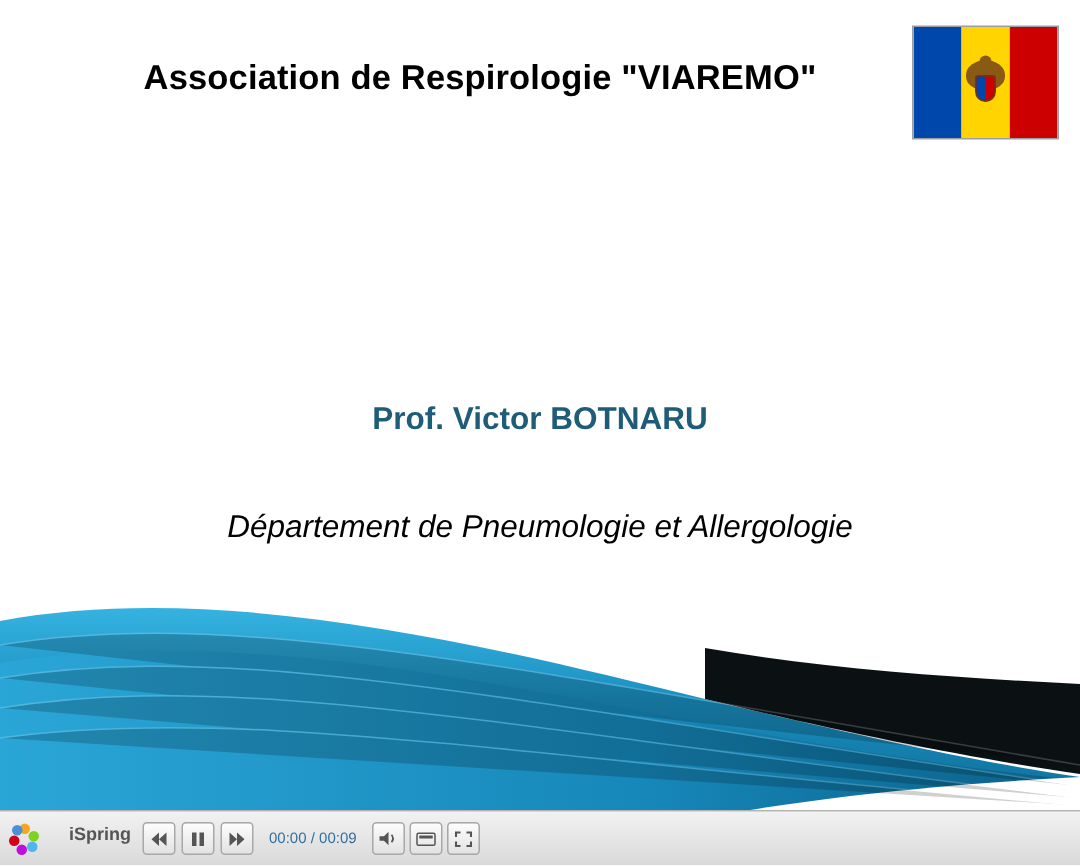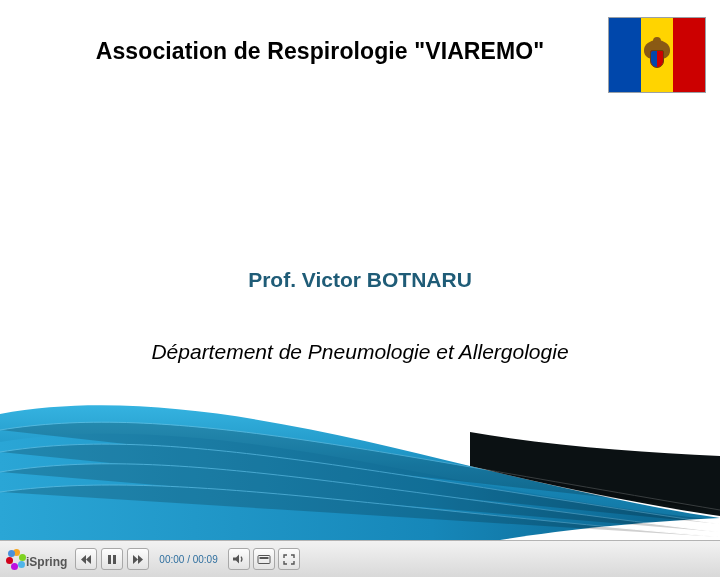--- a/index.html
+++ b/index.html
@@ -138,22 +138,22 @@
     background: linear-gradient(#f2f2f2, #d9d9d9);
     border-top: 1px solid #b3b3b3;
     display: flex;
     align-items: center;
     padding: 0 6px;
     gap: 4px;
   }
 
   .brand {
     display: flex;
-    align-items: flex-end;
-    gap: 0;
+    align-items: flex-start;
+    gap: 20px;
     padding-right: 4px;
   }
   .brand-mark {
     position: relative;
     width: 20px; height: 20px;
   }
   .brand-mark span {
     position: absolute;
     width: 7px; height: 7px;
     border-radius: 50%;

